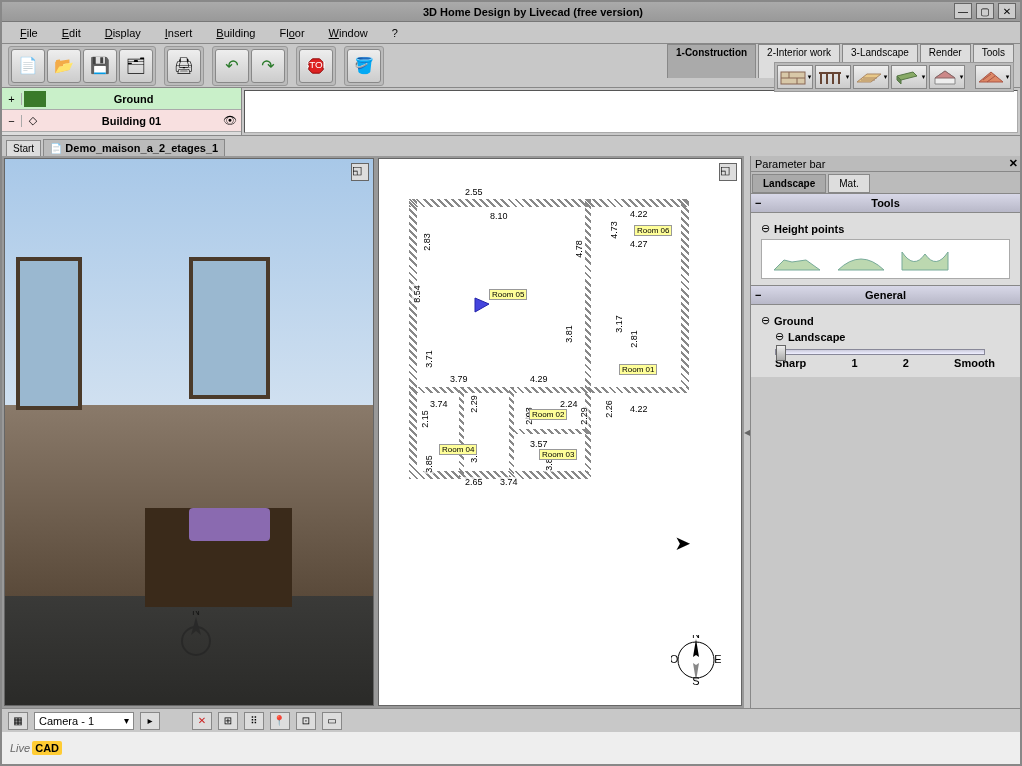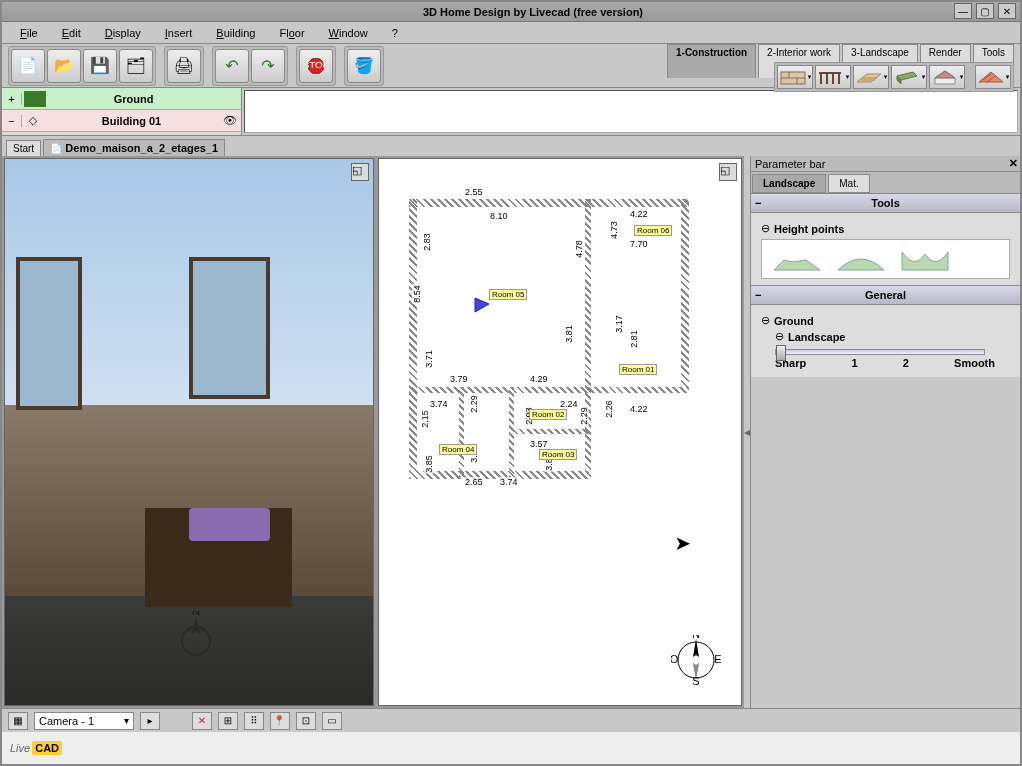--- a/index.html
+++ b/index.html
@@ -259,21 +259,21 @@
         <div class="hatch" style="left:0;top:188px;width:280px;height:6px"></div>
         <div class="hatch" style="left:176px;top:0;width:6px;height:280px"></div>
         <div class="hatch" style="left:100px;top:188px;width:5px;height:90px"></div>
         <div class="hatch" style="left:50px;top:188px;width:5px;height:90px"></div>
         <div class="hatch" style="left:100px;top:230px;width:80px;height:5px"></div>
 
         <span class="dim" style="left:55px;top:-12px">2.55</span>
         <span class="dim" style="left:80px;top:12px">8.10</span>
         <span class="dim" style="left:220px;top:10px">4.22</span>
         <span class="dim" style="left:195px;top:26px;transform:rotate(-90deg)">4.73</span>
-        <span class="dim" style="left:220px;top:40px">7.70</span>
+        <span class="dim" style="left:220px;top:40px">4.27</span>
         <span class="dim" style="left:160px;top:45px;transform:rotate(-90deg)">4.78</span>
         <span class="dim" style="left:-2px;top:90px;transform:rotate(-90deg)">8.54</span>
         <span class="dim" style="left:10px;top:155px;transform:rotate(-90deg)">3.71</span>
         <span class="dim" style="left:40px;top:175px">3.79</span>
         <span class="dim" style="left:120px;top:175px">4.29</span>
         <span class="dim" style="left:150px;top:130px;transform:rotate(-90deg)">3.81</span>
         <span class="dim" style="left:8px;top:38px;transform:rotate(-90deg)">2.83</span>
         <span class="dim" style="left:200px;top:120px;transform:rotate(-90deg)">3.17</span>
         <span class="dim" style="left:215px;top:135px;transform:rotate(-90deg)">2.81</span>
         <span class="dim" style="left:20px;top:200px">3.74</span>

